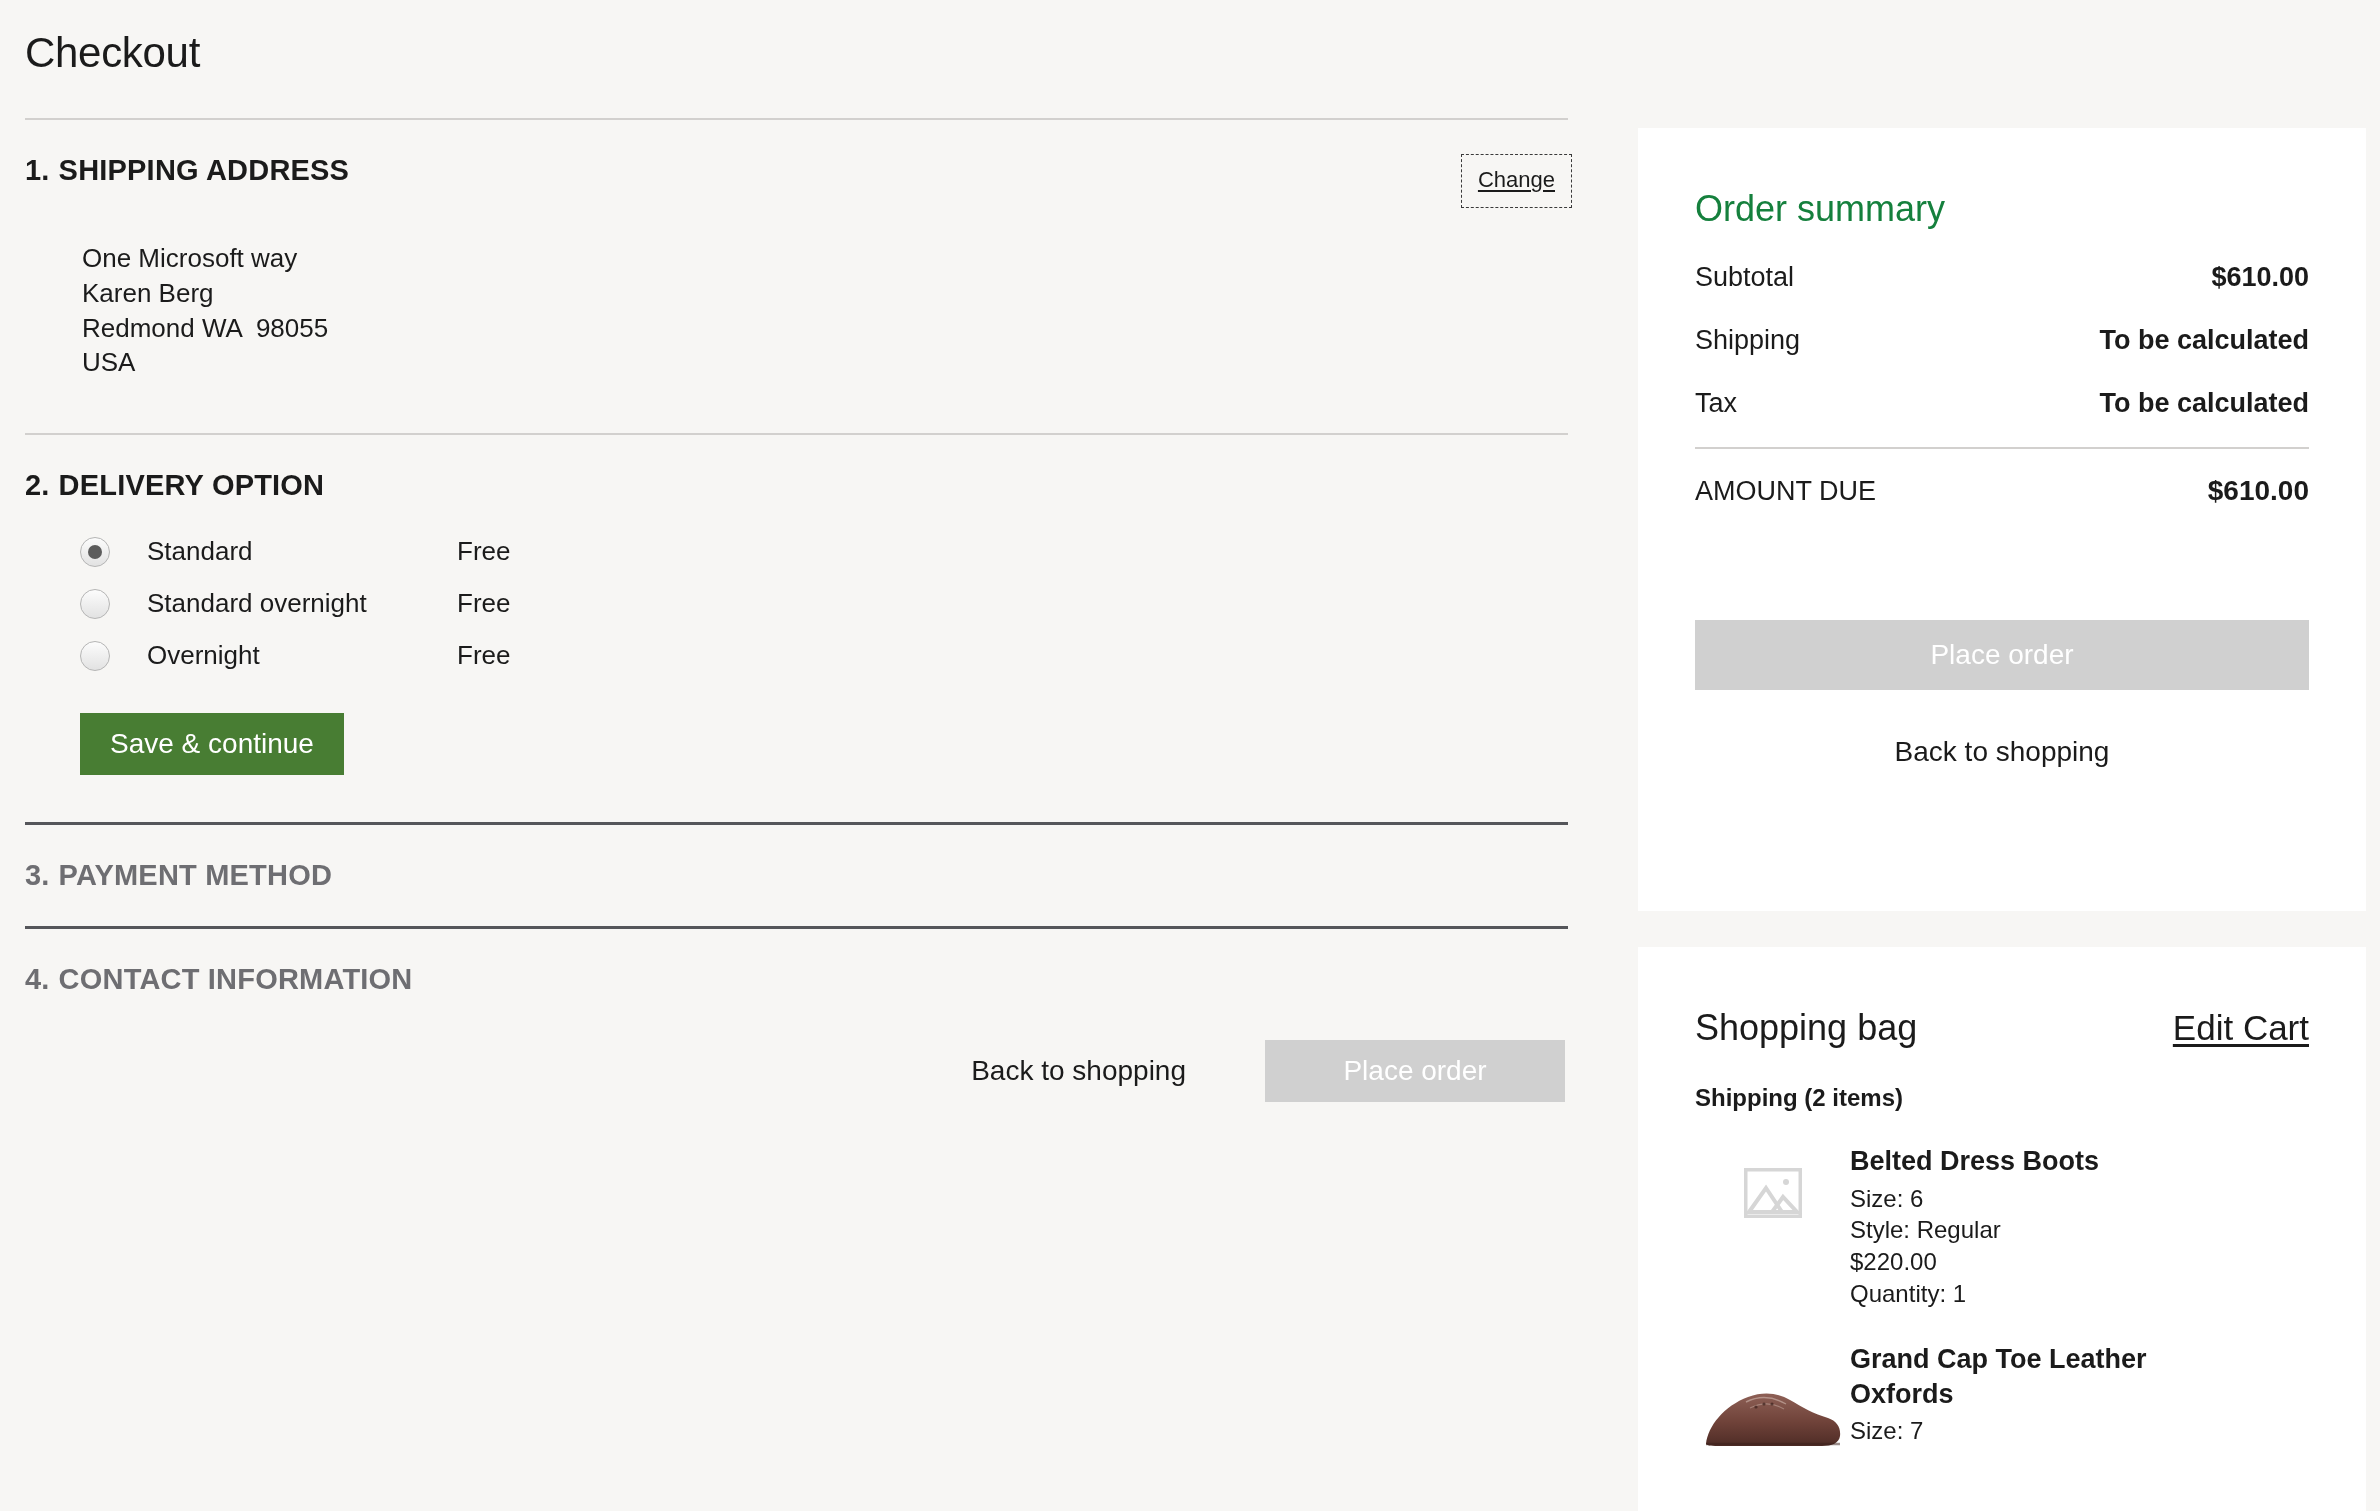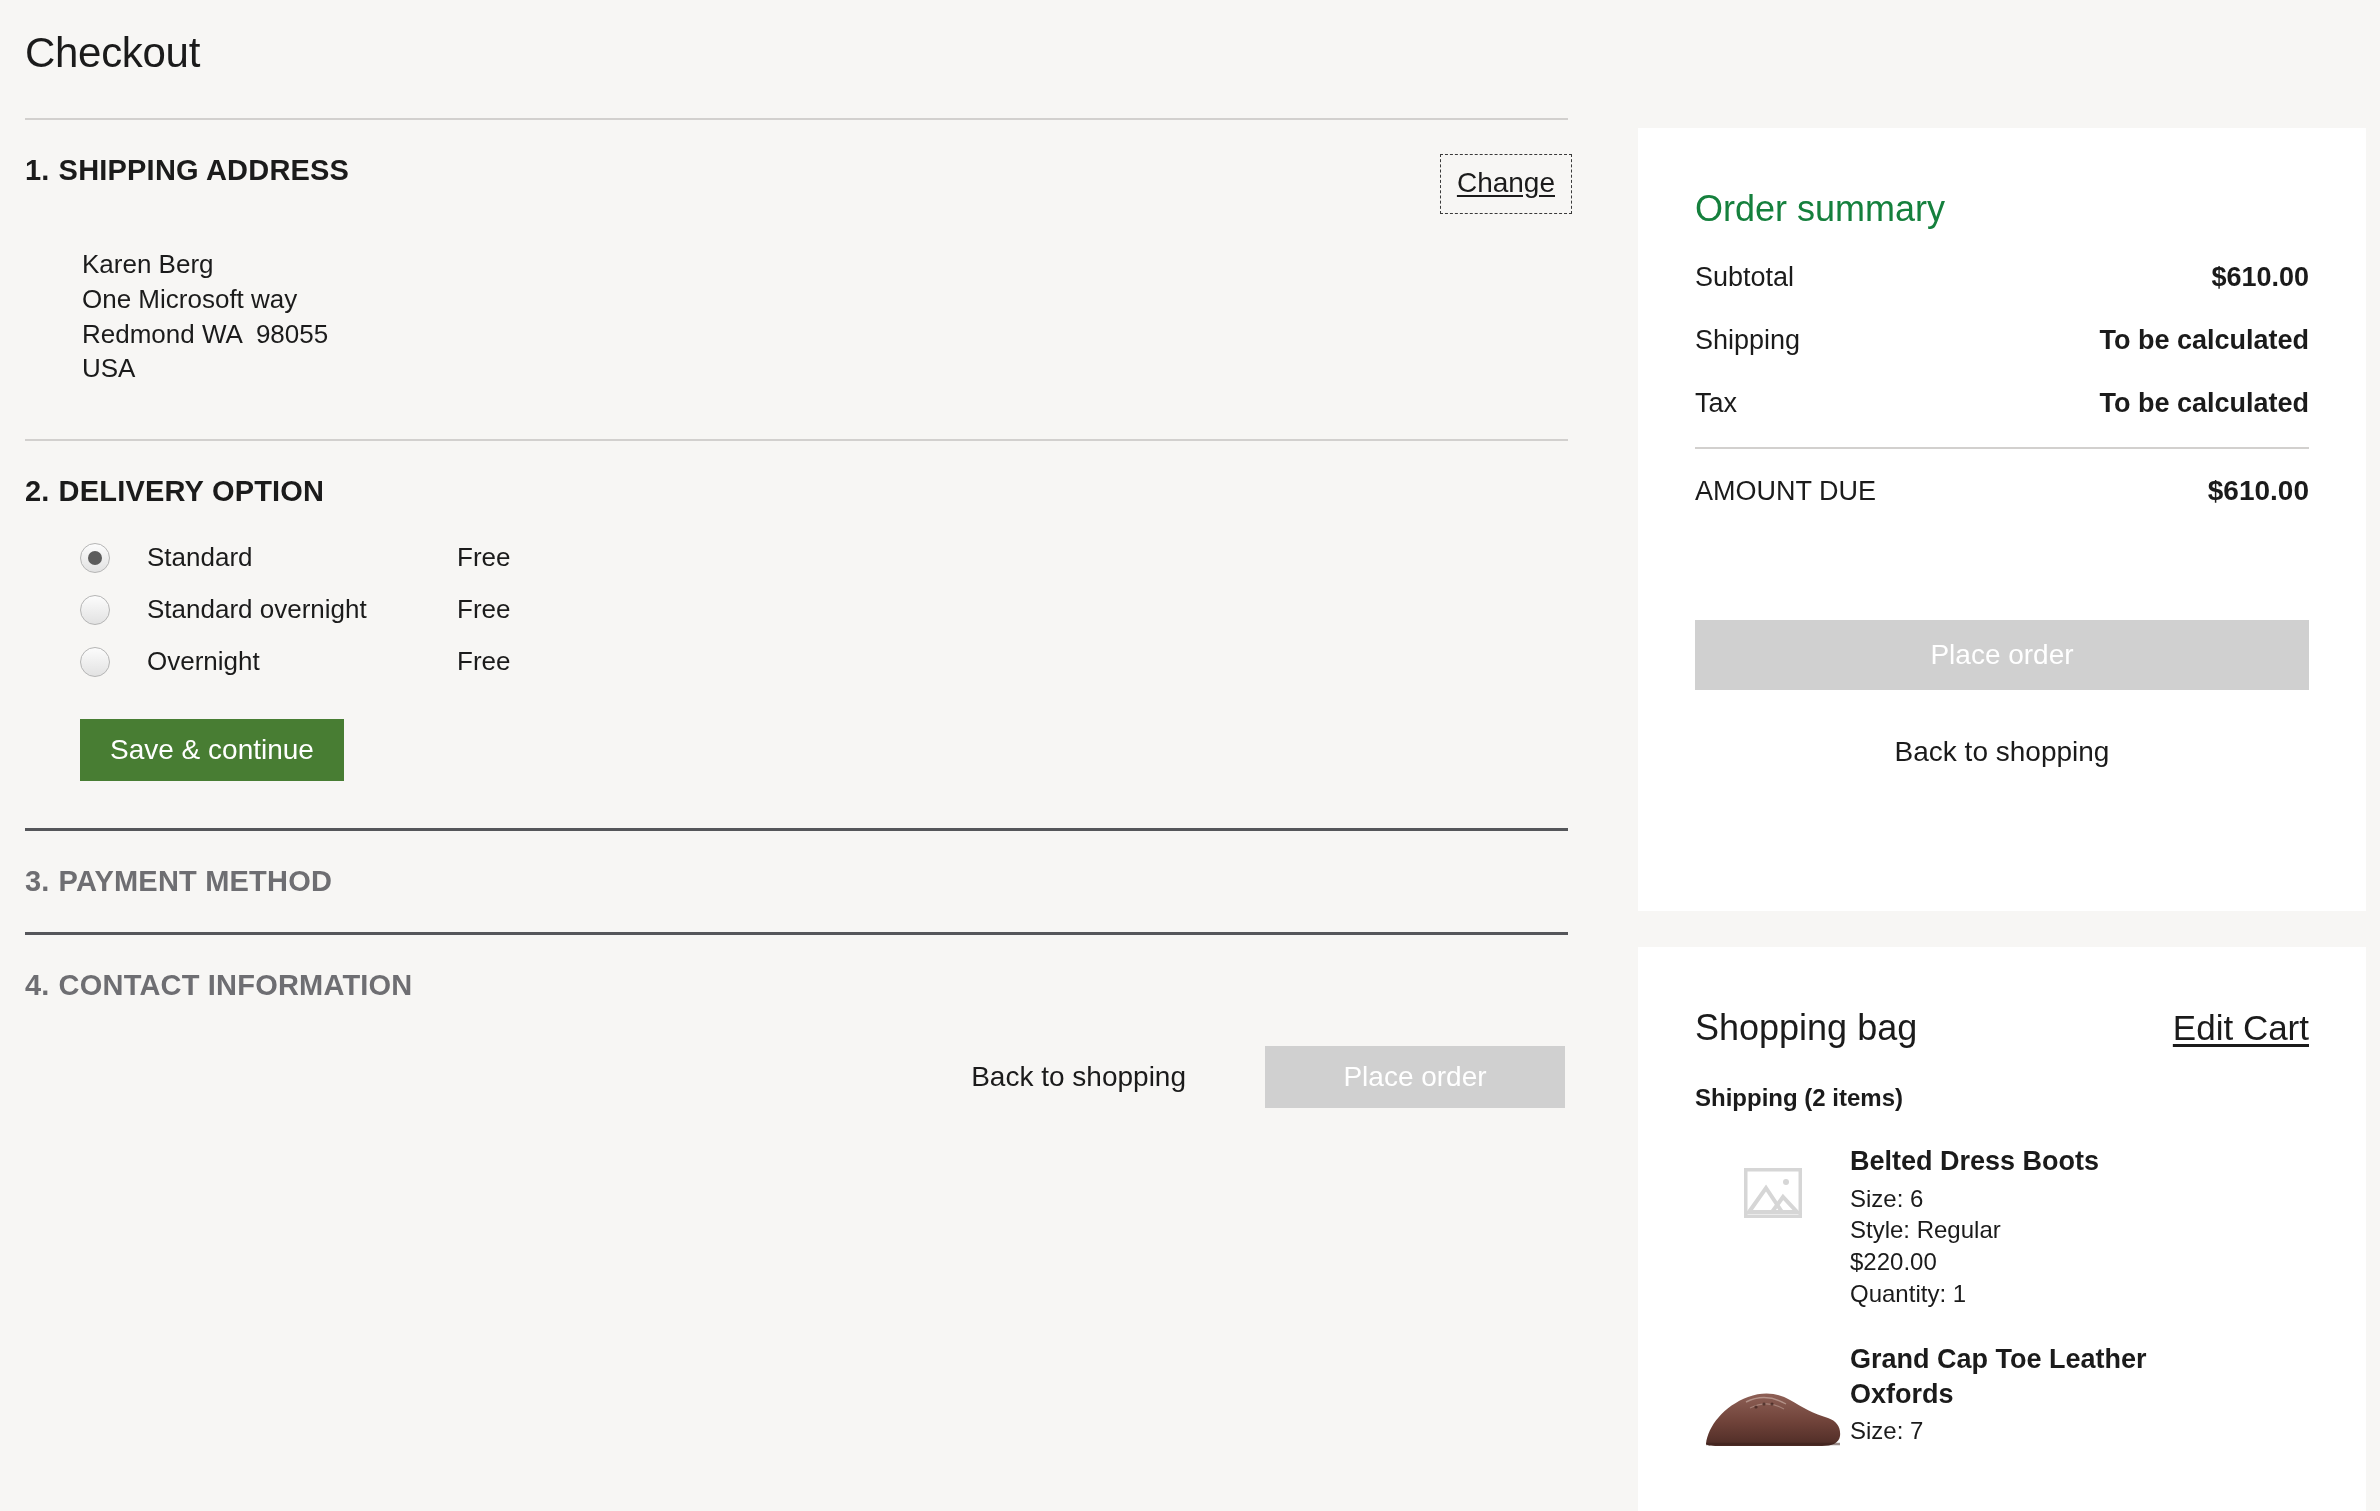--- a/index.html
+++ b/index.html
@@ -86,21 +86,21 @@
 
   .change-link {
     border: 1px dashed #3a3a3a;
     padding: 14px 16px 16px 16px;
     margin-right: 0px;
     background: transparent;
     cursor: pointer;
     line-height: 1;
   }
   .change-link span {
-    font-size: 28px;
+    font-size: 22px;
     color: #1b1b1b;
     text-decoration: underline;
     text-underline-offset: 3px;
   }
 
   
   .address-block {
     padding: 33px 0 0 57px;
     font-size: 26px;
     line-height: 1.33;
@@ -373,22 +373,22 @@
         <h2 class="section-title">
           <span class="section-num">1.</span>
           <span>SHIPPING ADDRESS</span>
         </h2>
         <button class="change-link">
           <span>Change</span>
         </button>
       </div>
 
       <div class="address-block">
+        <div class="address-line">One Microsoft way</div>
         <div class="address-line">Karen Berg</div>
-        <div class="address-line">One Microsoft way</div>
         <div class="address-line">Redmond WA  98055</div>
         <div class="address-line">USA</div>
       </div>
 
       <div class="section-1-spacer"></div>
       <div class="rule"></div>
     </div>
 
     <div class="section">
       <div class="section-head">

